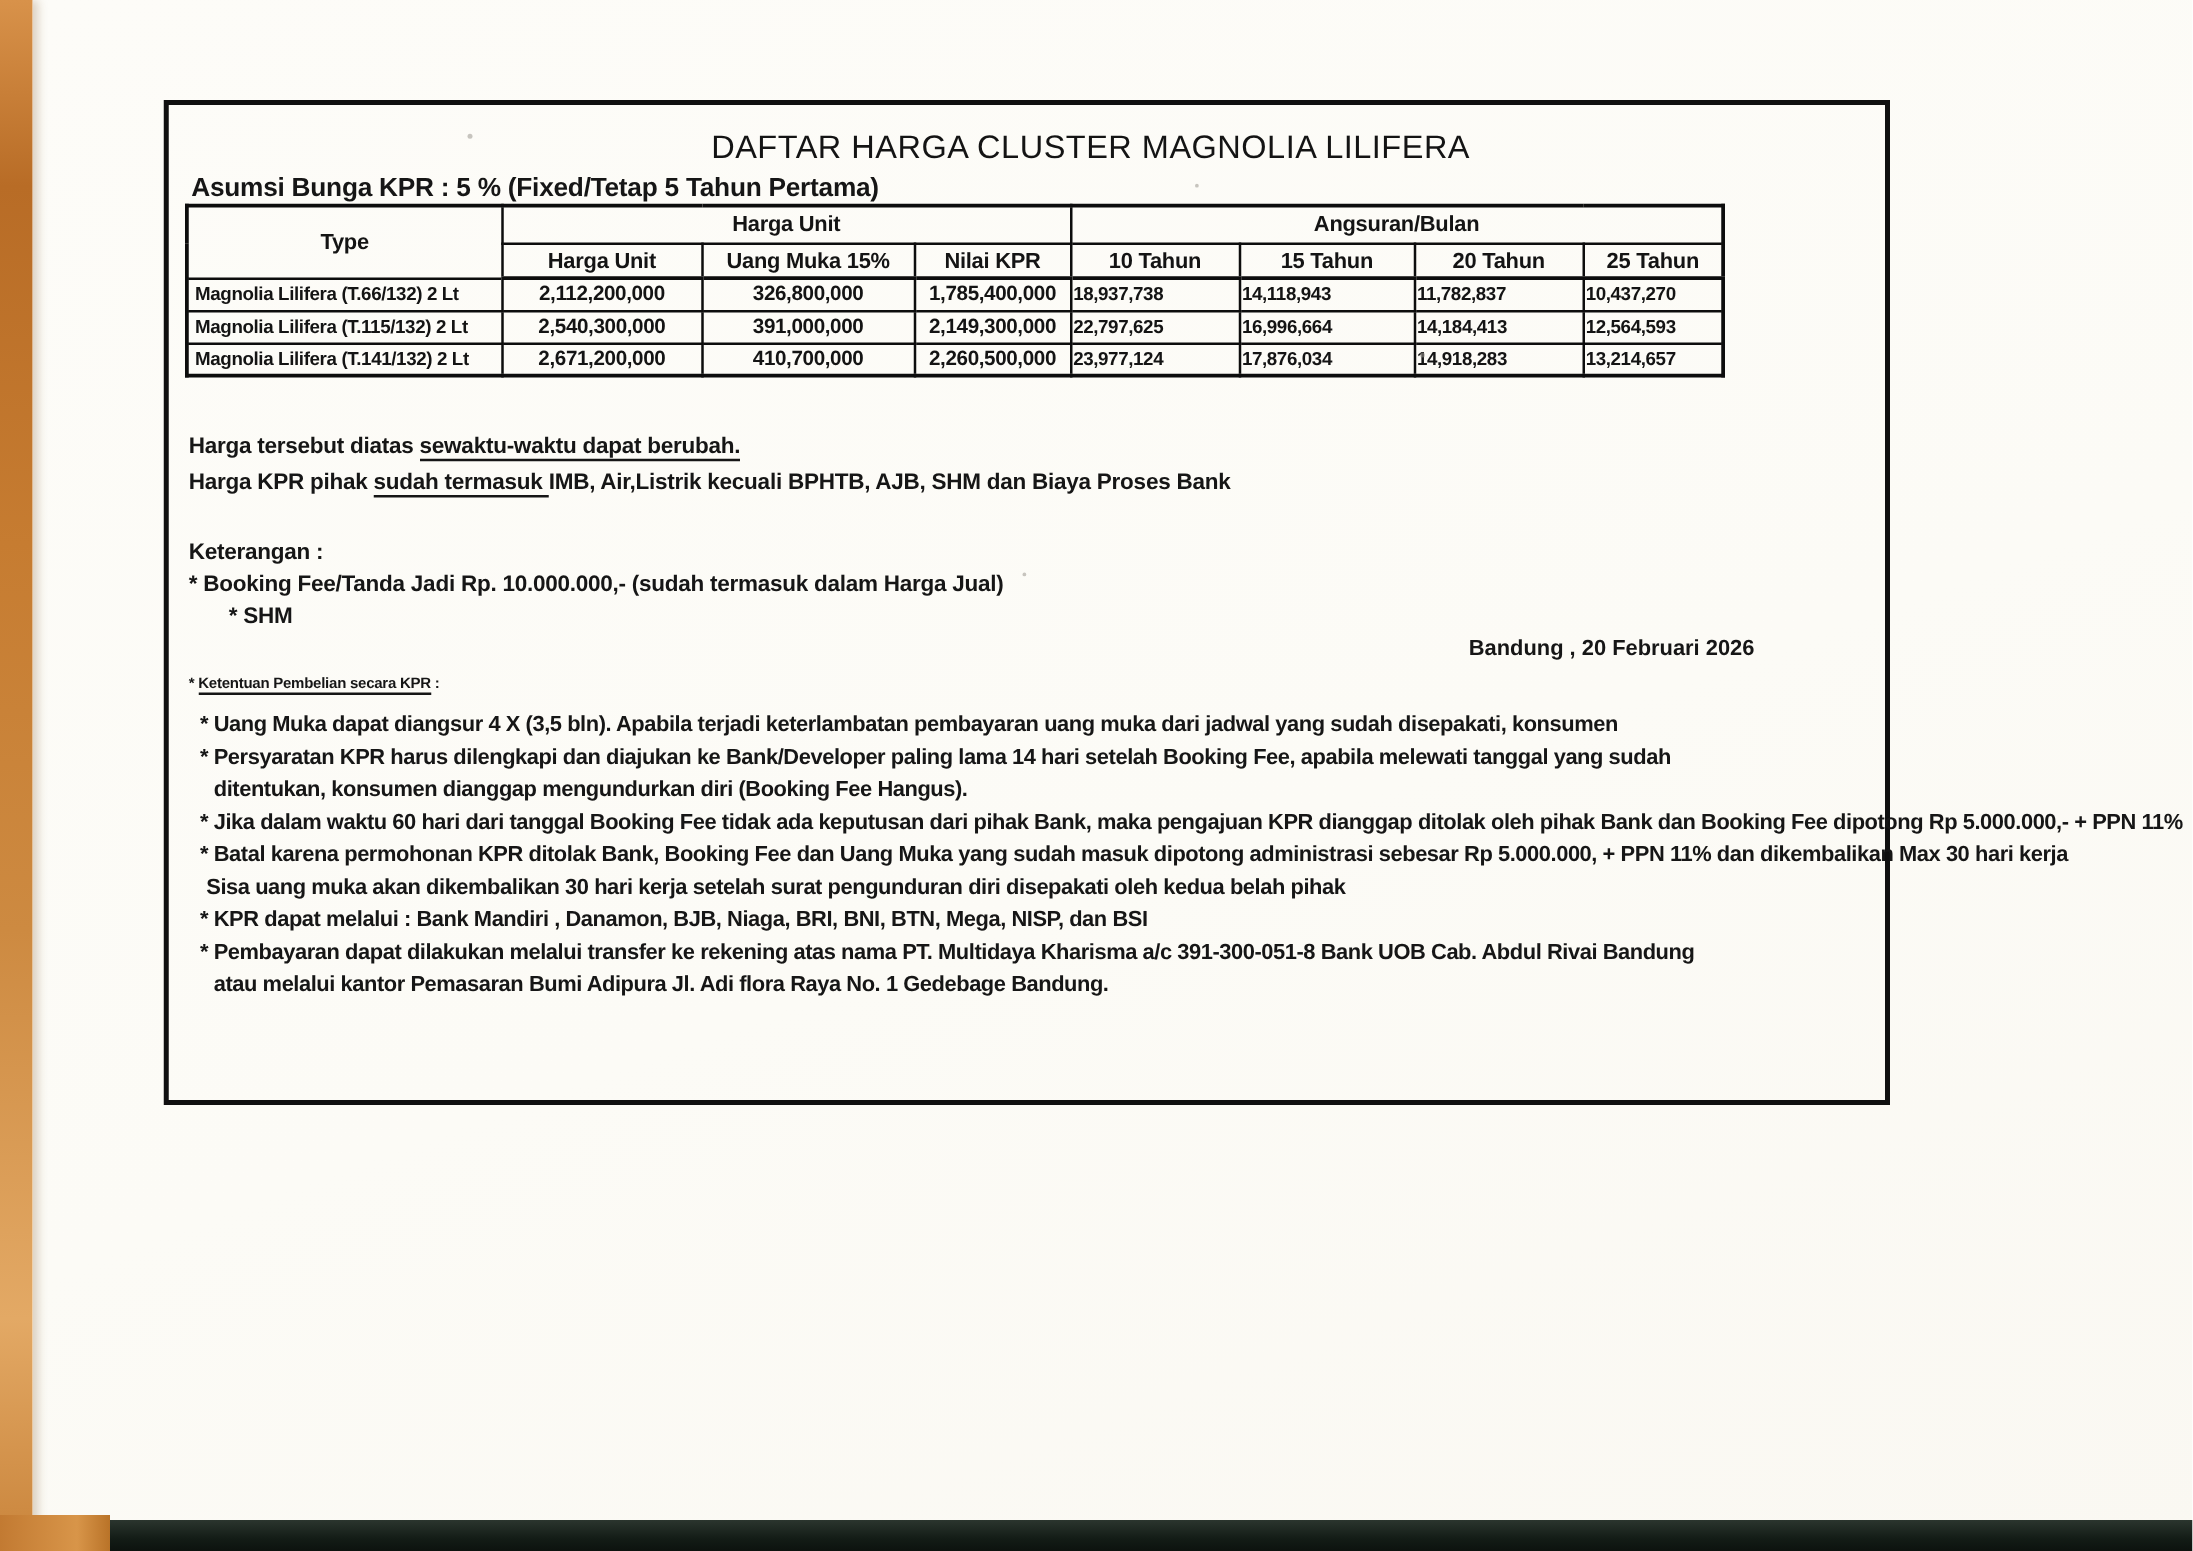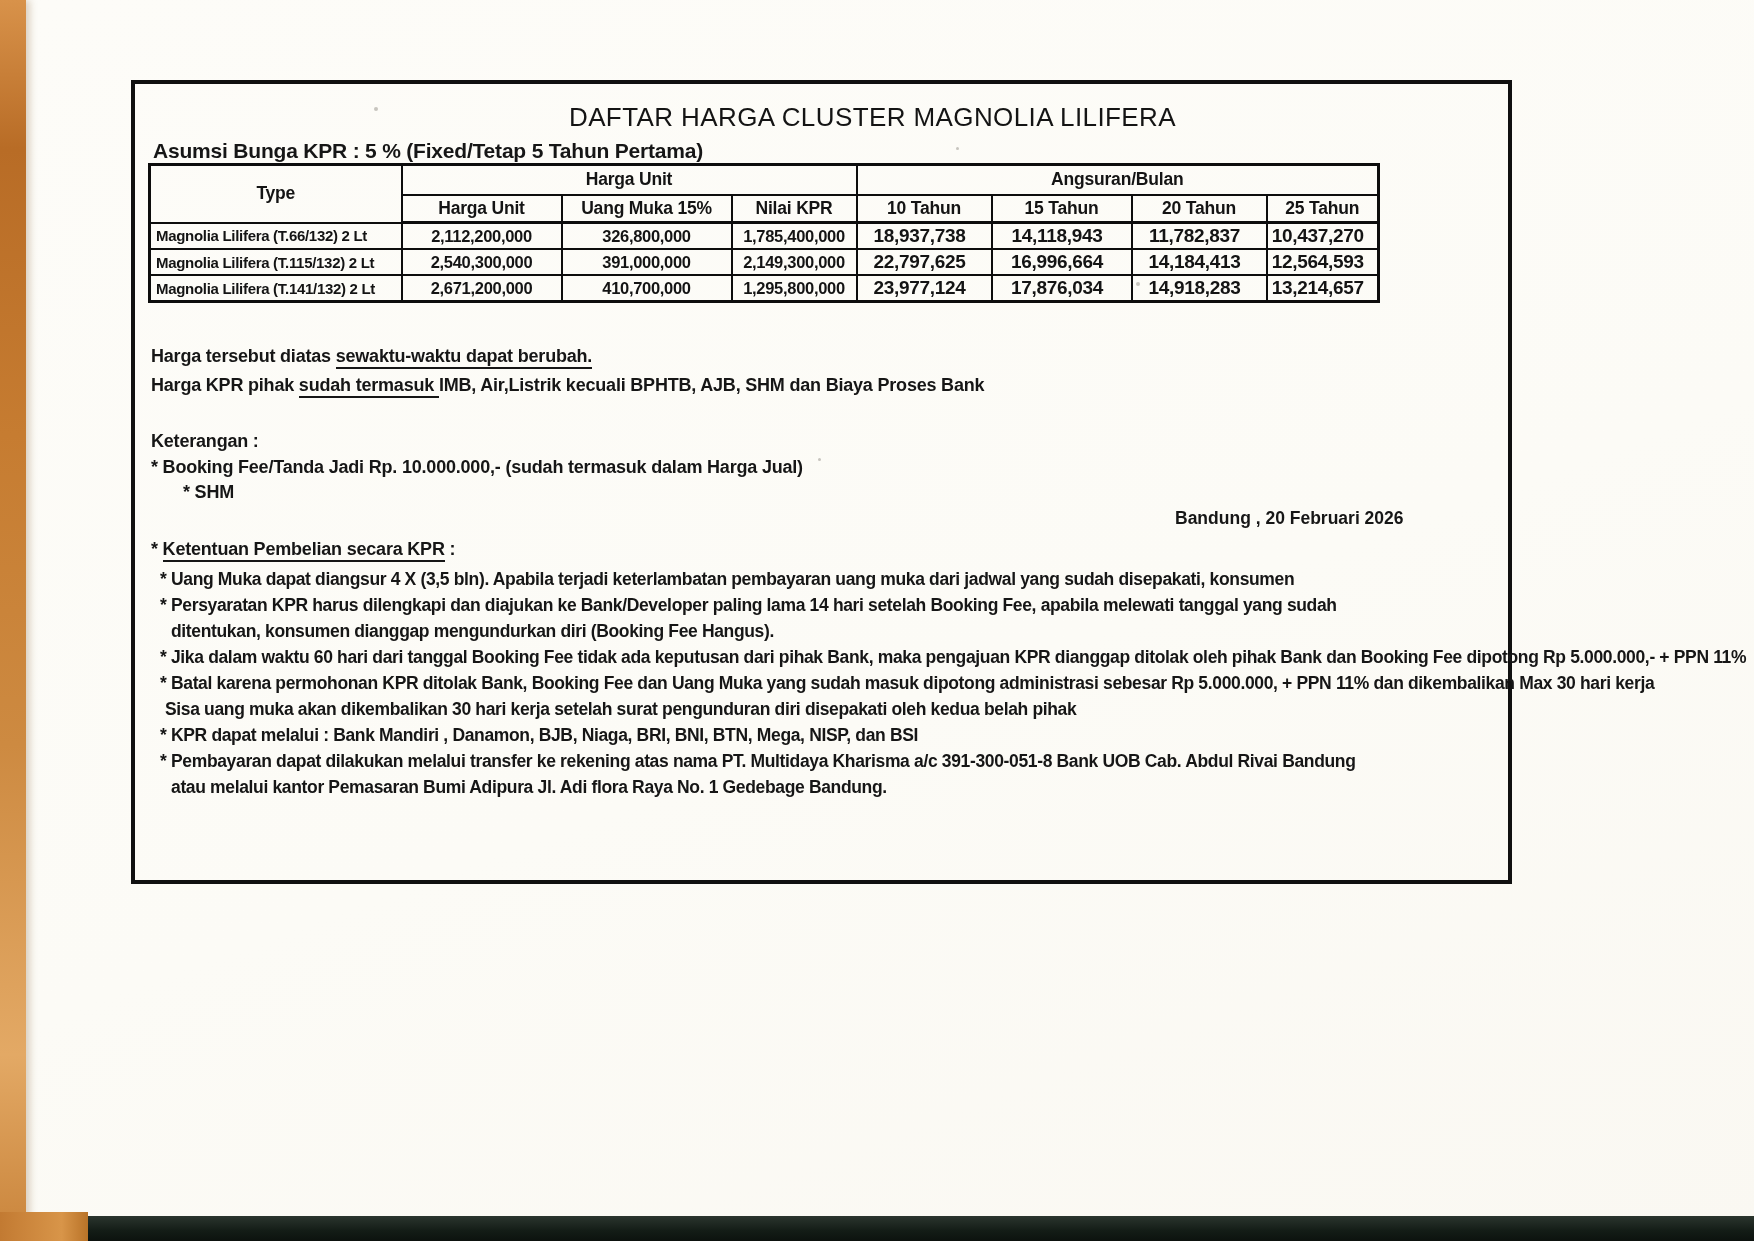--- a/index.html
+++ b/index.html
@@ -55,29 +55,29 @@
   table.price th,table.price td{
     border:2px solid #0d0d0d;overflow:hidden;white-space:nowrap;
     font-weight:700;color:#141414;
   }
   table.price th{font-size:17.5px;font-weight:700;letter-spacing:-.2px;text-align:center;}
   .gh{font-size:18px;}
   tr.hdr1{height:30px;} tr.hdr2{height:28px;} tr.data{height:26px;}
   tr.hdr2 th{border-bottom:3px solid #0d0d0d;}
   td.tcell{font-size:15px;letter-spacing:-.3px;text-align:left;padding-left:5px;}
   td.num{font-size:16.5px;letter-spacing:-.3px;text-align:center;}
-  td.numr{font-size:19px;letter-spacing:-.3px;text-align:center;padding-right:10px;}
+  td.numr{font-size:15px;letter-spacing:-.3px;text-align:left;padding-right:10px;}
 
   
   .bline{position:absolute;left:16px;font-size:18px;font-weight:700;letter-spacing:-.2px;white-space:nowrap;}
   .u{border-bottom:2.5px solid #161616;padding-bottom:1px;}
   .note1{top:262px;} .note2{top:291px;}
   .ket-title{top:347px;} .ket-item1{top:373px;} .ket-item2{top:398px;margin-left:32px;}
   .date-line{position:absolute;left:1040px;top:424px;font-size:17.5px;font-weight:700;white-space:nowrap;}
-  .kpr-title{top:455px;font-size:18px;}
+  .kpr-title{top:455px;font-size:12px;}
 
   .klines{position:absolute;left:16px;top:482px;width:1340px;font-size:17.5px;font-weight:700;letter-spacing:-.35px;}
   .kline{line-height:26px;height:26px;white-space:nowrap;width:max-content;}
   .kb{padding-left:9px;}   
   .kc{padding-left:20px;}  
   .kc2{padding-left:14px;} 
 </style>
 </head>
 <body>
 
@@ -131,21 +131,21 @@
         <td class="num">2,149,300,000</td>
         <td class="numr">22,797,625</td>
         <td class="numr">16,996,664</td>
         <td class="numr">14,184,413</td>
         <td class="numr">12,564,593</td>
       </tr>
       <tr class="data">
         <td class="tcell">Magnolia Lilifera  (T.141/132) 2 Lt</td>
         <td class="num">2,671,200,000</td>
         <td class="num">410,700,000</td>
-        <td class="num">1,295,800,000</td>
+        <td class="num">2,260,500,000</td>
         <td class="numr">23,977,124</td>
         <td class="numr">17,876,034</td>
         <td class="numr">14,918,283</td>
         <td class="numr">13,214,657</td>
       </tr>
     </tbody>
       </table>
 
     <div class="bline note1"><span>Harga tersebut diatas </span><span class="u">sewaktu-waktu dapat berubah.</span></div>
 

